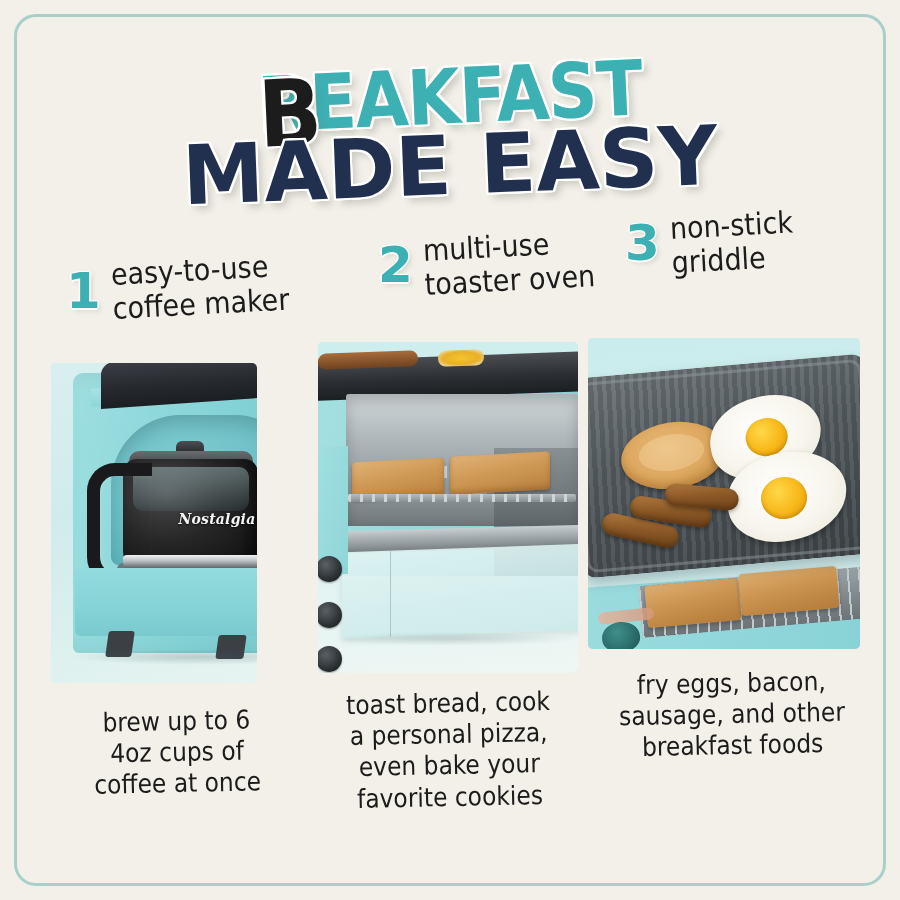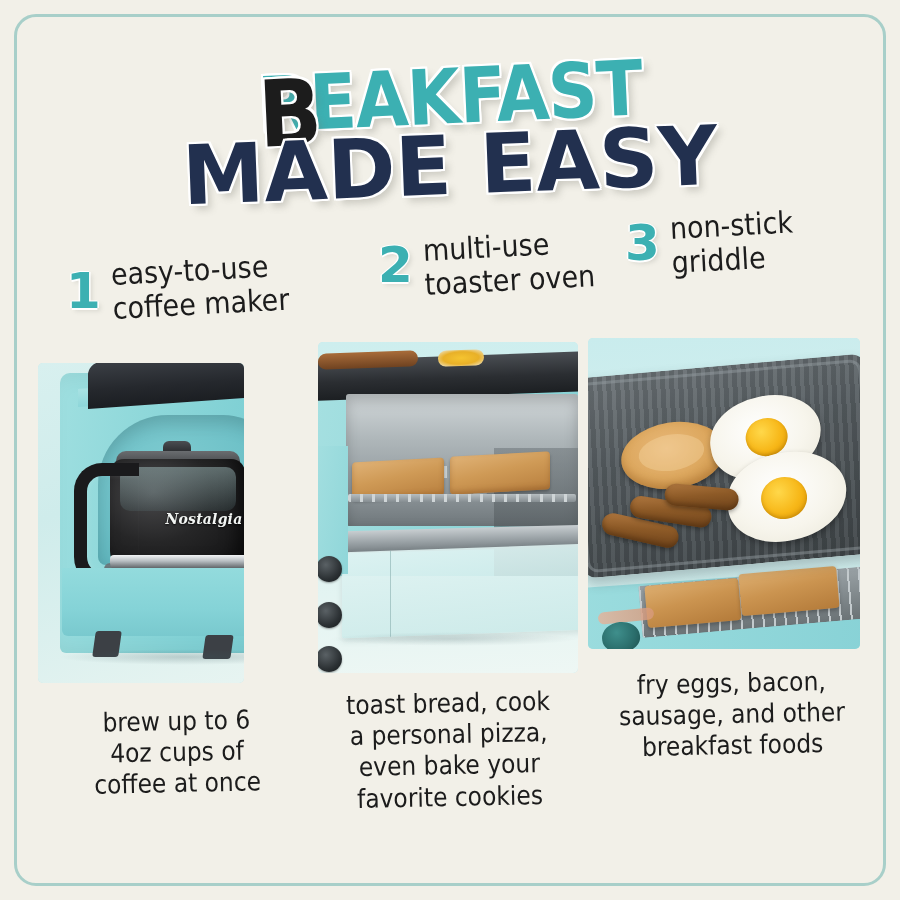--- a/index.html
+++ b/index.html
@@ -62,21 +62,21 @@
   }
   #head1{left:66px;top:52px;}
   #head2{left:378px;top:28px;}
   #head3{left:625px;top:6px;}
   #head1 .head-num{margin-top:10px;}
   #head2 .head-num{margin-top:8px;}
   #head3 .head-num{margin-top:8px;}
 
   
   .panel{position:absolute;overflow:hidden;border-radius:5px;background:#bfe7ea;}
-  #panel1{left:38px;top:363px;width:206px;height:320px;text-decoration:underline;}
+  #panel1{left:51px;top:363px;width:206px;height:320px;text-decoration:underline;}
   #panel2{left:318px;top:342px;width:260px;height:331px;}
   #panel3{left:588px;top:338px;width:272px;height:311px;}
 
   
   .cm-bg{position:absolute;inset:0;background:
       linear-gradient(160deg,#d8f0ef 0%,#cfeceb 40%,#e7f4f1 100%);}
   .cm-body{
     position:absolute;left:22px;top:10px;width:250px;height:280px;
     background:linear-gradient(100deg,#9fdfe0 0%,#8fd8da 30%,#7fd0d4 65%,#76c8cd 100%);
     border-radius:10px 0 0 6px;

